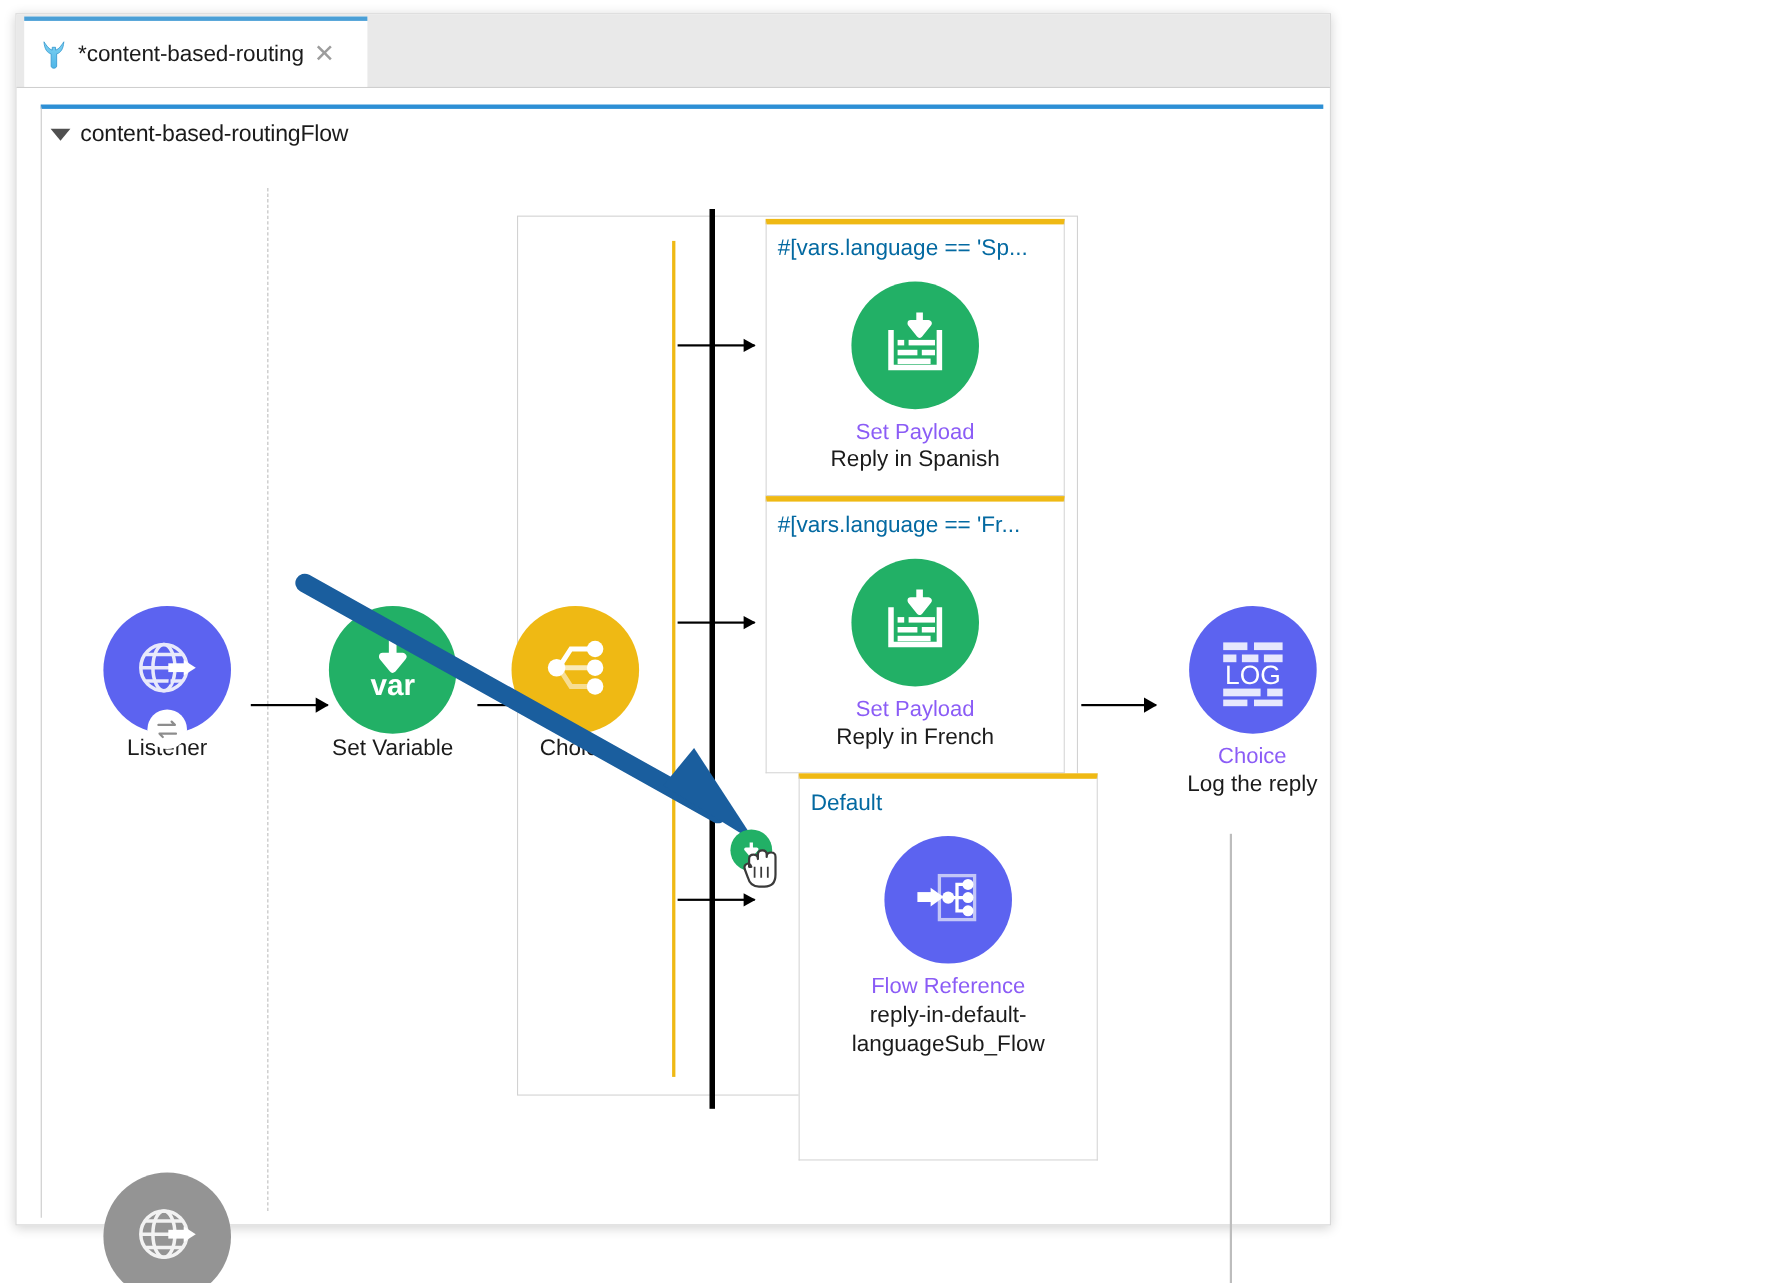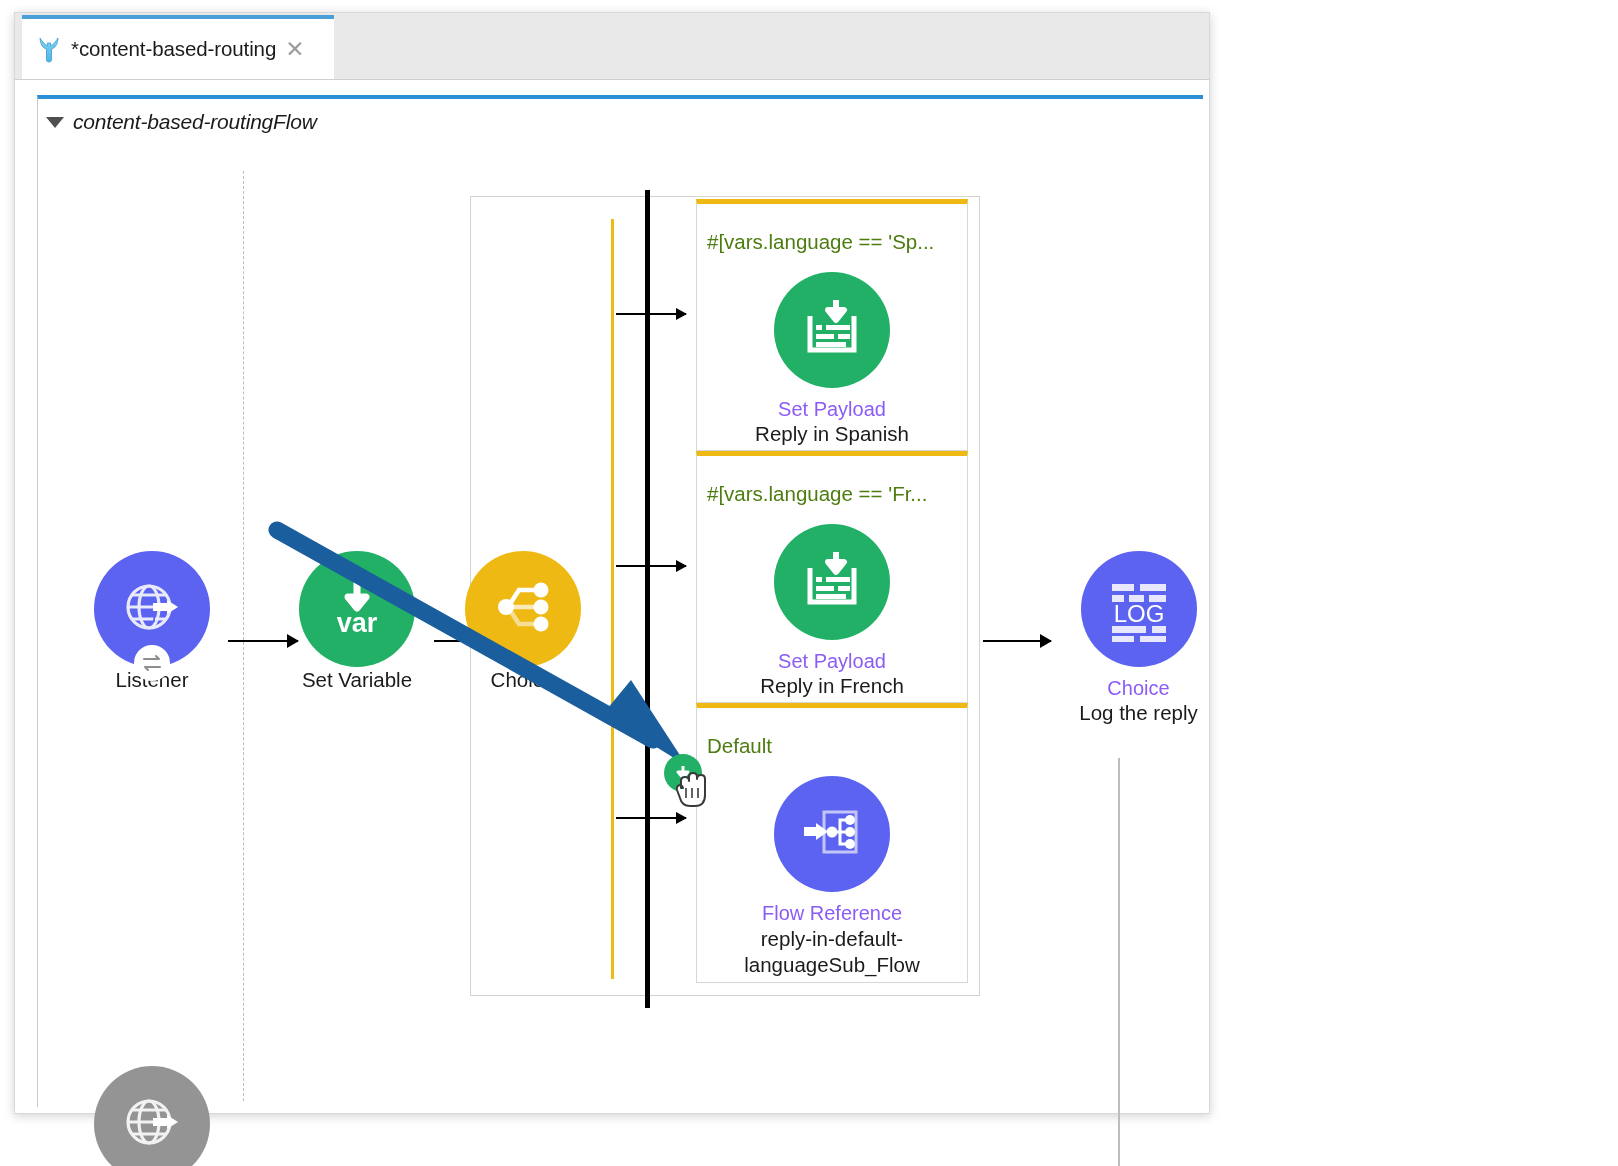--- a/index.html
+++ b/index.html
@@ -48,21 +48,21 @@
   }
   .flow-header {
     position: absolute; left: 8px; top: 11px;
     display: flex; align-items: center;
   }
   .tri {
     width: 0; height: 0;
     border-left: 9px solid transparent; border-right: 9px solid transparent;
     border-top: 11px solid #4f4f4f; margin-right: 9px; cursor: pointer;
   }
-  .flow-name { font-size: 21px; color: #1b1b1b; letter-spacing: -0.2px; font-style: italic; }
+  .flow-name { font-size: 21px; color: #1b1b1b; letter-spacing: -0.2px; }
   .flow-body {
     position: absolute; left: 0; top: 47px; right: 0; bottom: 0;
   }
   .dashed-sep {
     position: absolute; left: 205px; top: 25px; width: 0; height: 930px;
     border-left: 1.5px dashed #bdbdbd;
   }
   
   .node { position: absolute; text-align: center; }
   .circle {
@@ -95,22 +95,22 @@
   .drop-line {
     position: absolute; left: 607px; top: 44px; width: 5px; height: 818px;
     background: #000000;
   }
   .route-box {
     position: absolute; width: 272px;
     border: 1px solid #d6d6d6; background: #ffffff;
     border-top: 5px solid #efb914;
   }
   .route-cond {
-    font-size: 20.5px; color: #4d7c0f; padding: 10px 0 0 10px;
-    white-space: nowrap; overflow: hidden; text-overflow: clip; margin-top: 16px;
+    font-size: 20.5px; color: #0369a1; padding: 10px 0 0 10px;
+    white-space: nowrap; overflow: hidden; text-overflow: clip;
   }
   .route-inner { padding: 18px 0 22px; text-align: center; }
   .arrow-h {
     position: absolute; height: 2px; background: #000000;
   }
   .arrow-h::after {
     content: ""; position: absolute; right: -1px; top: 50%;
     transform: translateY(-50%);
     border-left: 12px solid #000000;
     border-top: 7px solid transparent; border-bottom: 7px solid transparent;
@@ -276,21 +276,21 @@
                 <rect x="18" y="48" width="30" height="5" fill="#ffffff"></rect>
                 <path d="M38 6 L38 20 M30 16 L38 26 L46 16 Z" stroke="#ffffff" stroke-width="6" fill="#ffffff" stroke-linejoin="round"></path>
               </svg>
             </span>
           </div>
           <div class="n-type">Set Payload</div>
           <div class="n-label">Reply in French</div>
         </div>
       </div>
 
-      <div class="route-box" style="left:658px; top:557px; height:280px;">
+      <div class="route-box" style="left:688px; top:557px; height:352px;">
         <div class="route-cond">Default</div>
         <div class="route-inner">
           <div class="circle c-purple">
             <span>
               <svg width="68" height="68" viewBox="0 0 68 68">
                 <rect x="26" y="14" width="32" height="40" fill="none" stroke="#c3c6f7" stroke-width="3"></rect>
                 <rect x="6" y="29" width="14" height="9" fill="#ffffff"></rect>
                 <polygon points="18,25 30,33.5 18,42" fill="#ffffff"></polygon>
                 <g stroke="#ffffff" stroke-width="3" fill="none">
                   <path d="M34 34 L42 34 L42 22 L50 22"></path>

